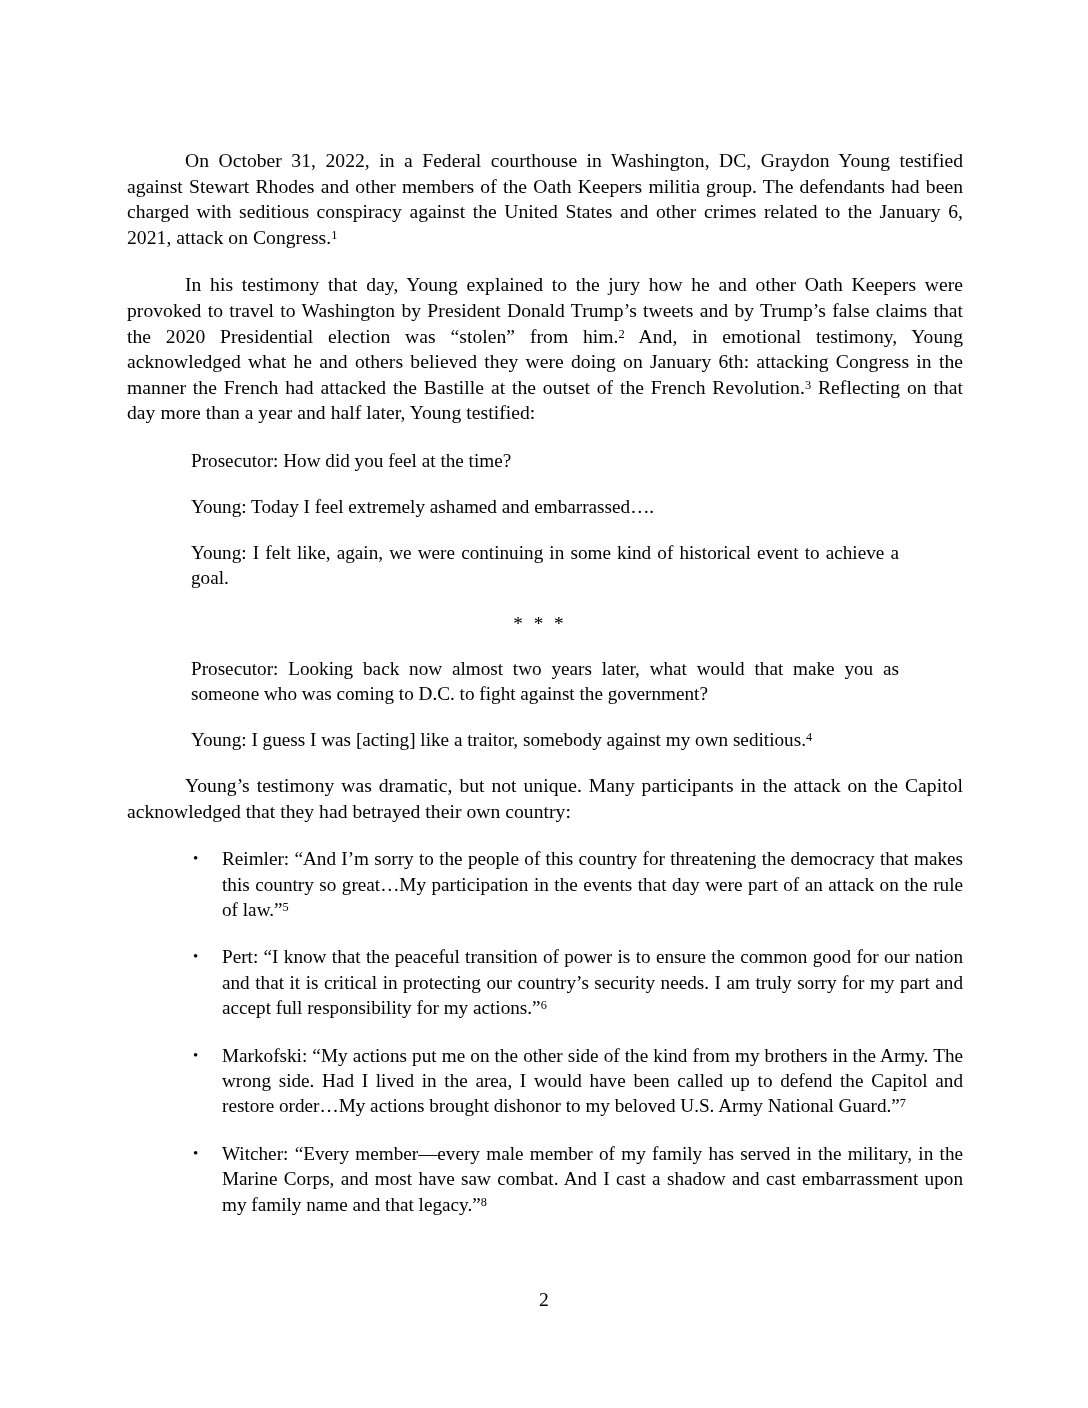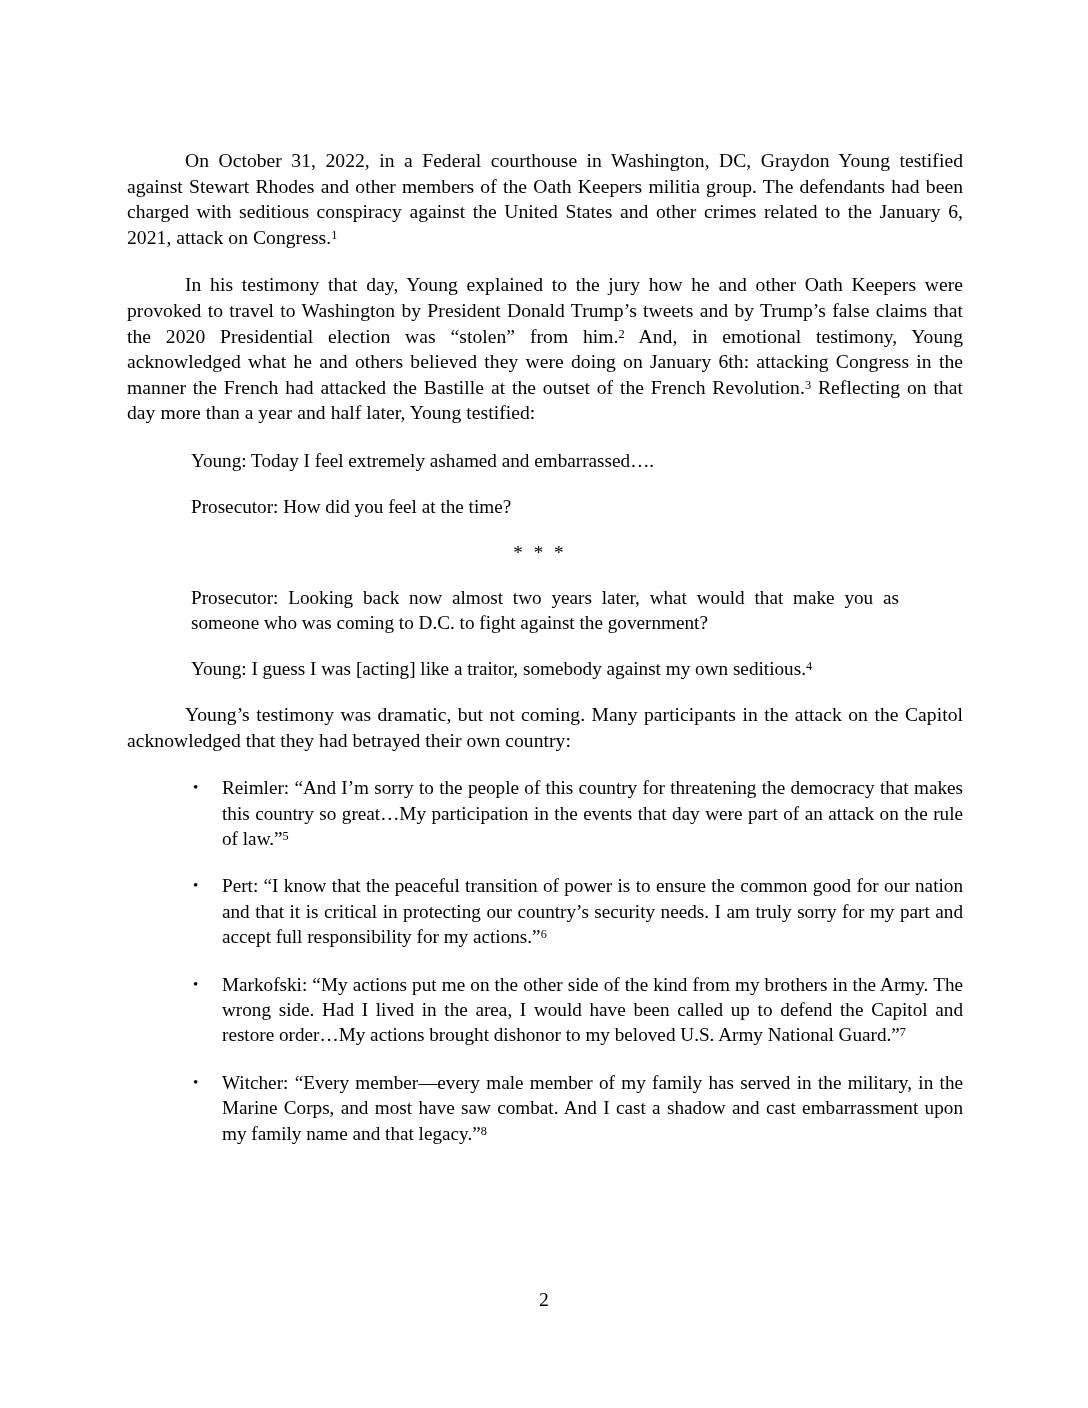--- a/index.html
+++ b/index.html
@@ -97,39 +97,42 @@
 
 <div class="page">
   <div class="content">
 
     <p class="body-para"><span>On October 31, 2022, in a Federal courthouse in Washington, DC, Graydon Young testified against Stewart Rhodes and other members of the Oath Keepers militia group.  The defendants had been charged with seditious conspiracy against the United States and other crimes related to the January 6, 2021, attack on Congress.</span><sup>1</sup></p>
 
     <p class="body-para"><span>In his testimony that day, Young explained to the jury how he and other Oath Keepers were provoked to travel to Washington by President Donald Trump’s tweets and by Trump’s false claims that the 2020 Presidential election was “stolen” from him.</span><sup>2</sup><span>  And, in emotional testimony, Young acknowledged what he and others believed they were doing on January 6th: attacking Congress in the manner the French had attacked the Bastille at the outset of the French Revolution.</span><sup>3</sup><span>  Reflecting on that day more than a year and half later, Young testified:</span></p>
 
 
     <div class="quote-block">
+      <p>Prosecutor:  How did you feel at the time?</p>
+    </div>
+
+    <div class="quote-block">
       <p>Young:  Today I feel extremely ashamed and embarrassed….</p>
     </div>
 
     <div class="quote-block">
-      <p>Prosecutor:  How did you feel at the time?</p>
+      <p>Young:  I felt like, again, we were continuing in some kind of historical event to achieve a goal.</p>
     </div>
-
 
     <div class="stars">* * *</div>
 
     <div class="quote-block">
       <p>Prosecutor:  Looking back now almost two years later, what would that make you as someone who was coming to D.C. to fight against the government?</p>
     </div>
 
     <div class="quote-block">
       <p><span>Young:  I guess I was [acting] like a traitor, somebody against my own seditious.</span><sup>4</sup></p>
     </div>
 
-    <p class="body-para">Young’s testimony was dramatic, but not coming.  Many participants in the attack on the Capitol acknowledged that they had betrayed their own country:</p>
+    <p class="body-para">Young’s testimony was dramatic, but not unique.  Many participants in the attack on the Capitol acknowledged that they had betrayed their own country:</p>
 
     <ul class="bullets">
       <li><span class="bullet-mark">•</span><span>Reimler: “And I’m sorry to the people of this country for threatening the democracy that makes this country so great…My participation in the events that day were part of an attack on the rule of law.”</span><sup>5</sup></li>
       <li><span class="bullet-mark">•</span><span>Pert: “I know that the peaceful transition of power is to ensure the common good for our nation and that it is critical in protecting our country’s security needs.  I am truly sorry for my part and accept full responsibility for my actions.”</span><sup>6</sup></li>
       <li><span class="bullet-mark">•</span><span>Markofski: “My actions put me on the other side of the kind from my brothers in the Army.  The wrong side.  Had I lived in the area, I would have been called up to defend the Capitol and restore order…My actions brought dishonor to my beloved U.S. Army National Guard.”</span><sup>7</sup></li>
       <li><span class="bullet-mark">•</span><span>Witcher: “Every member—every male member of my family has served in the military, in the Marine Corps, and most have saw combat.  And I cast a shadow and cast embarrassment upon my family name and that legacy.”</span><sup>8</sup></li>
     </ul>
 
   </div>
 

